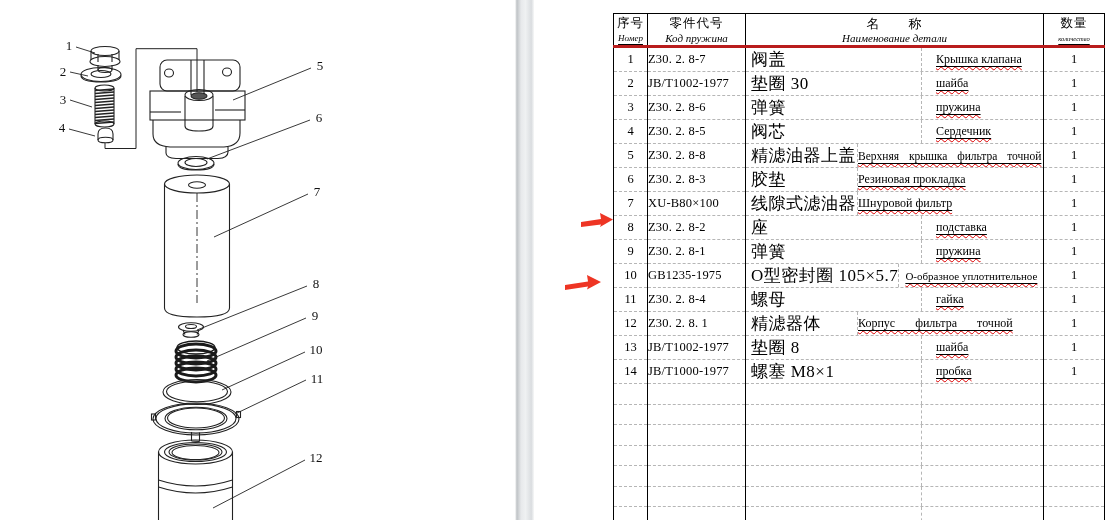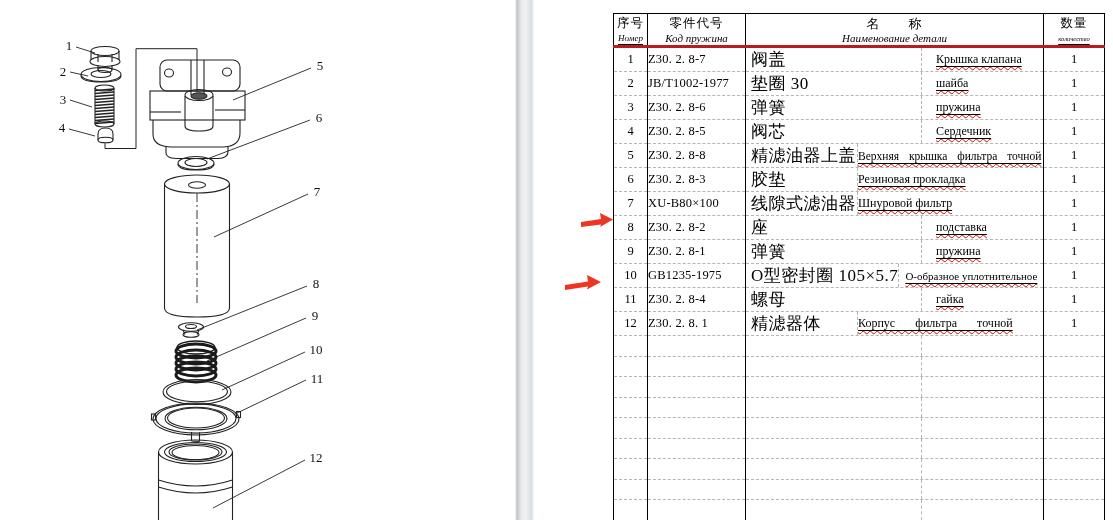--- a/index.html
+++ b/index.html
@@ -380,20 +380,46 @@
     <td>
           <div class="namewrap">
             <div class="cn">精滤器体</div>
             <div class="ru center jus2">
               <span class="wavy"><span class="usolid">Корпус фильтра точной</span></span>
             </div>
           </div>
         </td>
     <td class="c-qty">1</td>
   </tr>
+  <tr>
+    <td class="c-num">13</td>
+    <td class="c-code">JB/T1002-1977</td>
+    <td>
+          <div class="namewrap">
+            <div class="cn">垫圈 8</div>
+            <div class="ru">
+              <span class="wavy"><span class="usolid">шайба</span></span>
+            </div>
+          </div>
+        </td>
+    <td class="c-qty">1</td>
+  </tr>
+  <tr>
+    <td class="c-num">14</td>
+    <td class="c-code">JB/T1000-1977</td>
+    <td>
+          <div class="namewrap">
+            <div class="cn">螺塞 M8×1</div>
+            <div class="ru">
+              <span class="wavy"><span class="usolid">пробка</span></span>
+            </div>
+          </div>
+        </td>
+    <td class="c-qty">1</td>
+  </tr>
 
   <tr>
         <td class="c-num"></td>
         <td class="c-code"></td>
         <td>
           <div class="namewrap">
             <div class="cn"></div>
             <div class="ru"></div>
           </div>
         </td>

